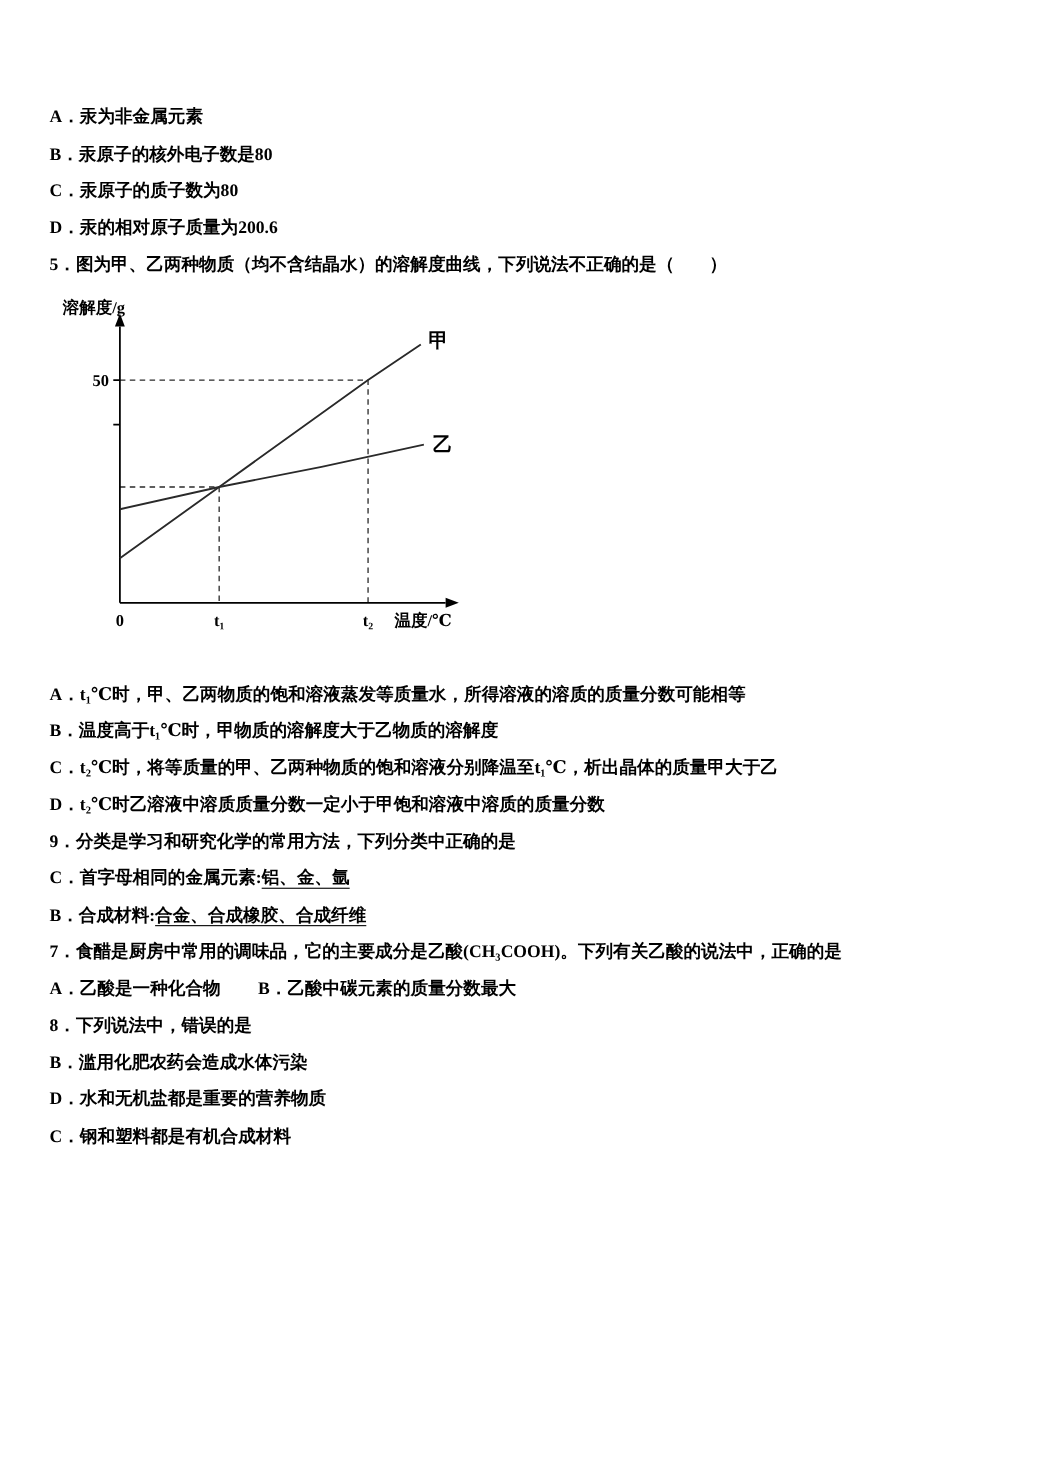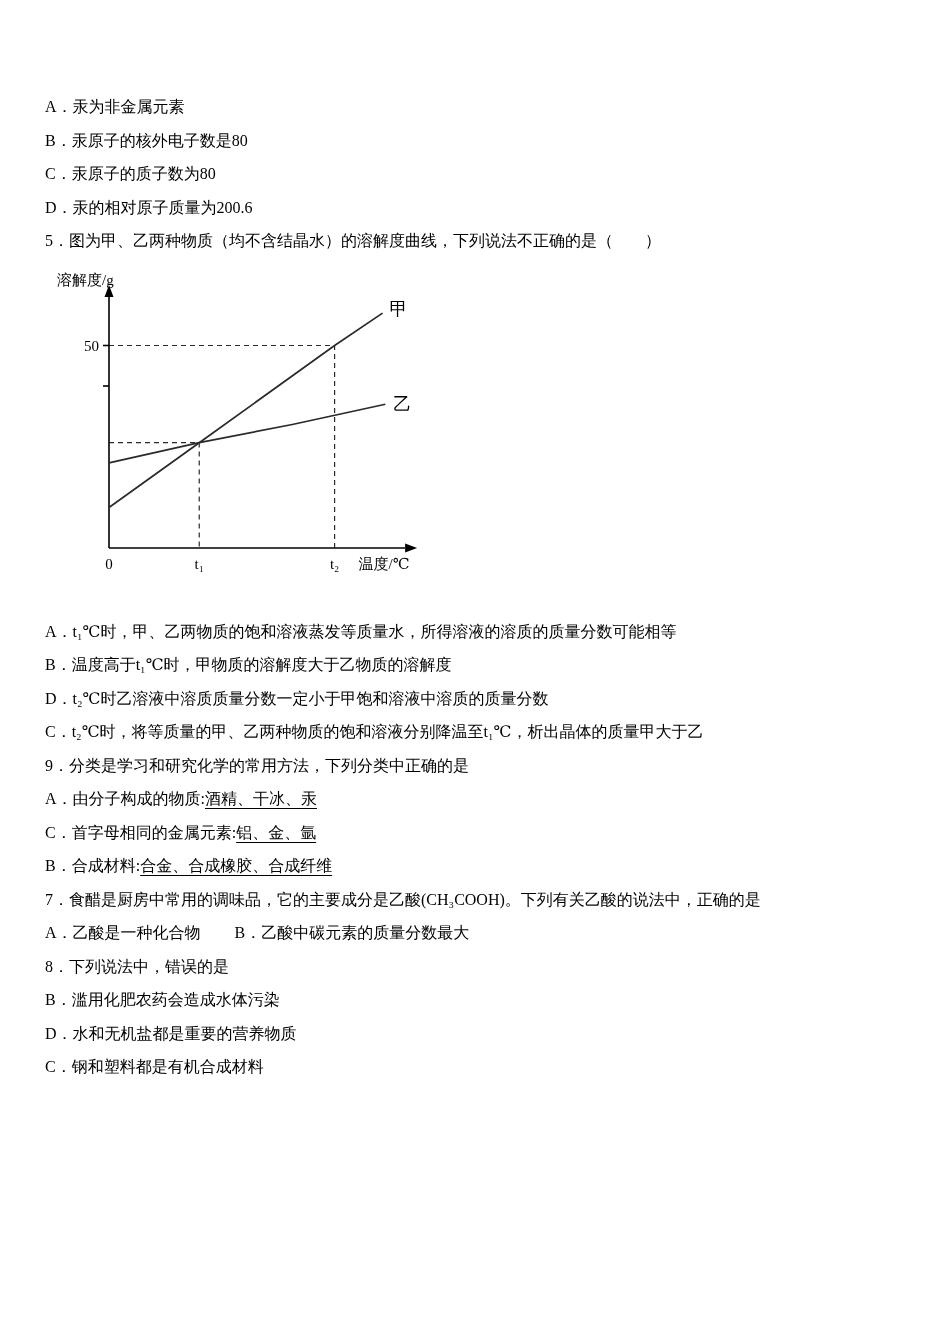--- a/index.html
+++ b/index.html
@@ -1,20 +1,20 @@
 <!DOCTYPE html>
 <html><head>
 <meta charset="utf-8">
 <style>
   html,body{margin:0;padding:0;background:#ffffff;}
   .page{
     width:950px;height:1344px;box-sizing:border-box;
     padding:90px 45px 0 45px;
     font-family:"Liberation Serif","DejaVu Serif",serif;
-    font-size:16px;color:#000;overflow:hidden;background:#fff;
+    font-size:16px;color:#000;overflow:hidden;background:#fff;font-weight:bold;
   }
   p.line{margin:0;line-height:33.5px;white-space:pre-wrap;}
   .ul{text-decoration:underline;text-underline-offset:4px;}
   .opt-a{display:inline-block;margin-right:34px;}
   .chart-wrap{margin:12px 0 30px 6px;width:430px;height:315px;}
   svg text{font-family:"Liberation Serif","DejaVu Serif",serif;fill:#000;}
   .ax{stroke:#000;stroke-width:1.6;}
   .curve{fill:none;stroke:#2a2a2a;stroke-width:1.7;}
   .dash{fill:none;stroke:#2a2a2a;stroke-width:1.2;stroke-dasharray:5 4;}
   .tick{font-size:15px;}
@@ -51,25 +51,24 @@
         <text x="338.53999999999996" y="45.10000000000002" class="slabel">甲</text>
         <polyline points="58,192.95 148.24,172.7 241.29999999999998,154.47500000000002 334.36,134.225" class="curve"></polyline>
         <text x="342.36" y="140.225" class="slabel">乙</text>
         <text x="6" y="14.900000000000006" class="alabel">溶解度/g</text>
         <text x="307.6" y="299" class="alabel">温度/℃</text>
       </svg>
   </div>
 
   <p class="line">A．t₁℃时，甲、乙两物质的饱和溶液蒸发等质量水，所得溶液的溶质的质量分数可能相等</p>
   <p class="line">B．温度高于t₁℃时，甲物质的溶解度大于乙物质的溶解度</p>
+  <p class="line">C．t₂℃时，将等质量的甲、乙两种物质的饱和溶液分别降温至t₁℃，析出晶体的质量甲大于乙</p>
   <p class="line">D．t₂℃时乙溶液中溶质质量分数一定小于甲饱和溶液中溶质的质量分数</p>
-  <p class="line">C．t₂℃时，将等质量的甲、乙两种物质的饱和溶液分别降温至t₁℃，析出晶体的质量甲大于乙</p>
 
   <p class="line">9．分类是学习和研究化学的常用方法，下列分类中正确的是</p>
-  <p class="line"><span>A．由分子构成的物质:</span><span class="ul">酒精、干冰、汞</span></p>
   <p class="line"><span>C．首字母相同的金属元素:</span><span class="ul">铝、金、氩</span></p>
   <p class="line"><span>B．合成材料:</span><span class="ul">合金、合成橡胶、合成纤维</span></p>
 
   <p class="line">7．食醋是厨房中常用的调味品，它的主要成分是乙酸(CH₃COOH)。下列有关乙酸的说法中，正确的是</p>
   <p class="line"><span class="opt-a">A．乙酸是一种化合物</span><span>B．乙酸中碳元素的质量分数最大</span></p>
 
   <p class="line">8．下列说法中，错误的是</p>
   <p class="line">B．滥用化肥农药会造成水体污染</p>
   <p class="line">D．水和无机盐都是重要的营养物质</p>
   <p class="line">C．钢和塑料都是有机合成材料</p>

